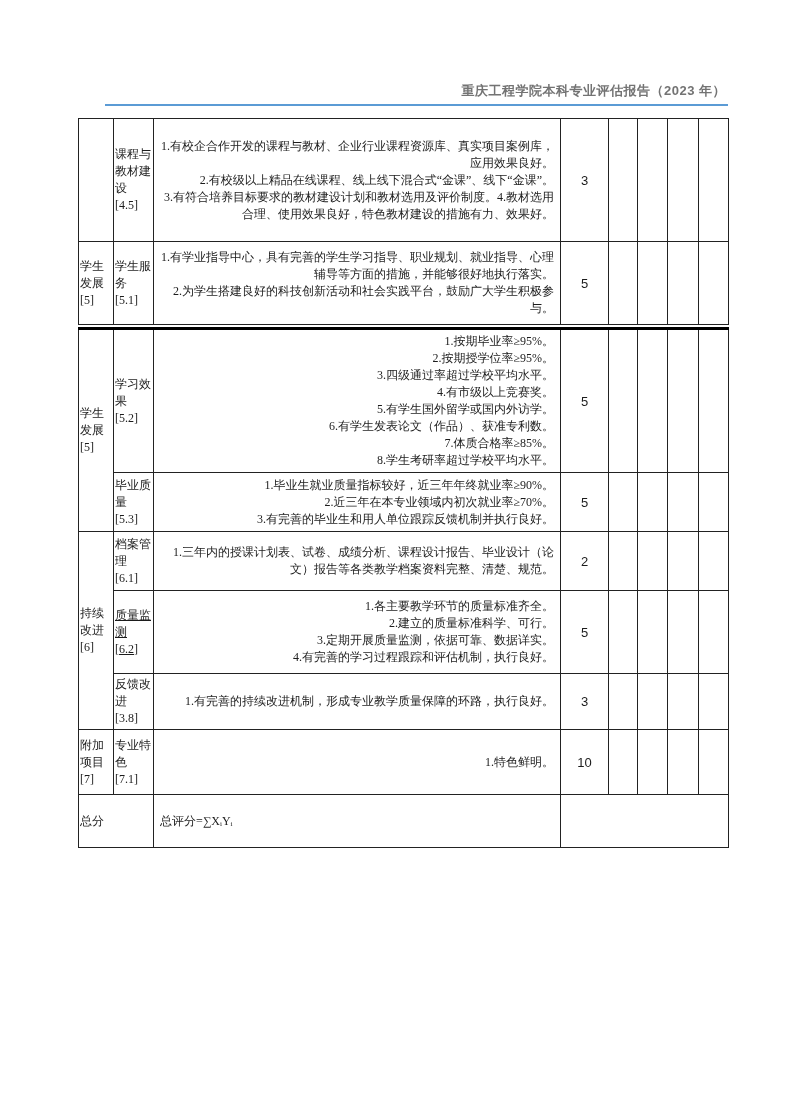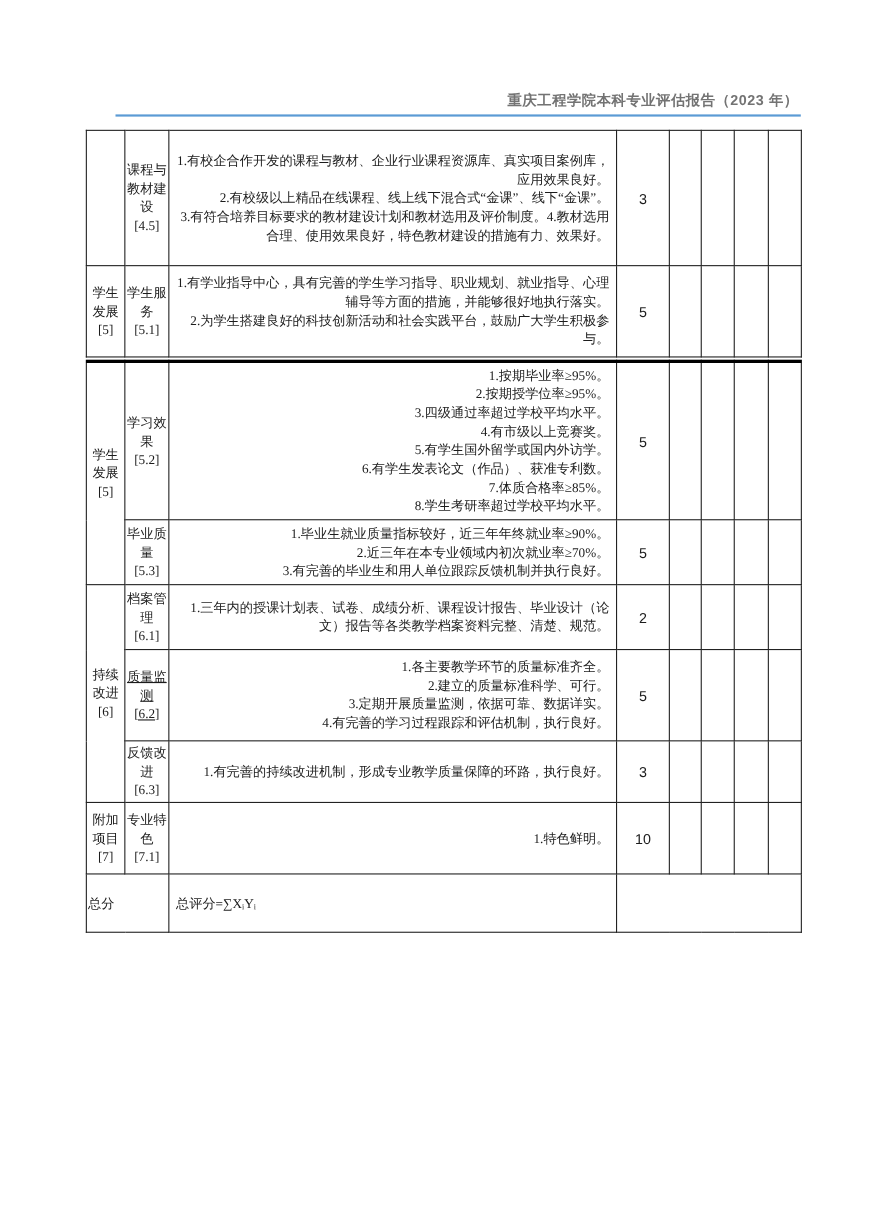--- a/index.html
+++ b/index.html
@@ -28,21 +28,20 @@
   table.tbl{
     border-collapse:collapse;table-layout:fixed;width:650px;
   }
   table.tbl td{
     border:1px solid #222222;
     vertical-align:middle;
     overflow:hidden;
   }
   table.tbl2{margin-top:2px;border-top:3px solid #000000;}
   td.cat{
-    text-align:center;
     font-size:12px;line-height:17px;
     white-space:pre-line;
     padding:2px 1px;
   }
   td.desc{
     text-align:right;
     font-size:12px;line-height:17px;
     white-space:pre-line;
     word-break:break-all;
     padding:3px 6px;
@@ -183,21 +182,21 @@
 3.定期开展质量监测，依据可靠、数据详实。
 4.有完善的学习过程跟踪和评估机制，执行良好。</td>
         <td class="score">5</td>
         <td class="blank"></td>
         <td class="blank"></td>
         <td class="blank"></td>
         <td class="blank"></td>
       </tr>
       <tr>
         <td class="cat h-r7">反馈改进
-[6.3]</td>
+[3.8]</td>
         <td class="desc">1.有完善的持续改进机制，形成专业教学质量保障的环路，执行良好。</td>
         <td class="score">3</td>
         <td class="blank"></td>
         <td class="blank"></td>
         <td class="blank"></td>
         <td class="blank"></td>
       </tr>
       <tr>
         <td class="cat">附加项目
 [7]</td>

